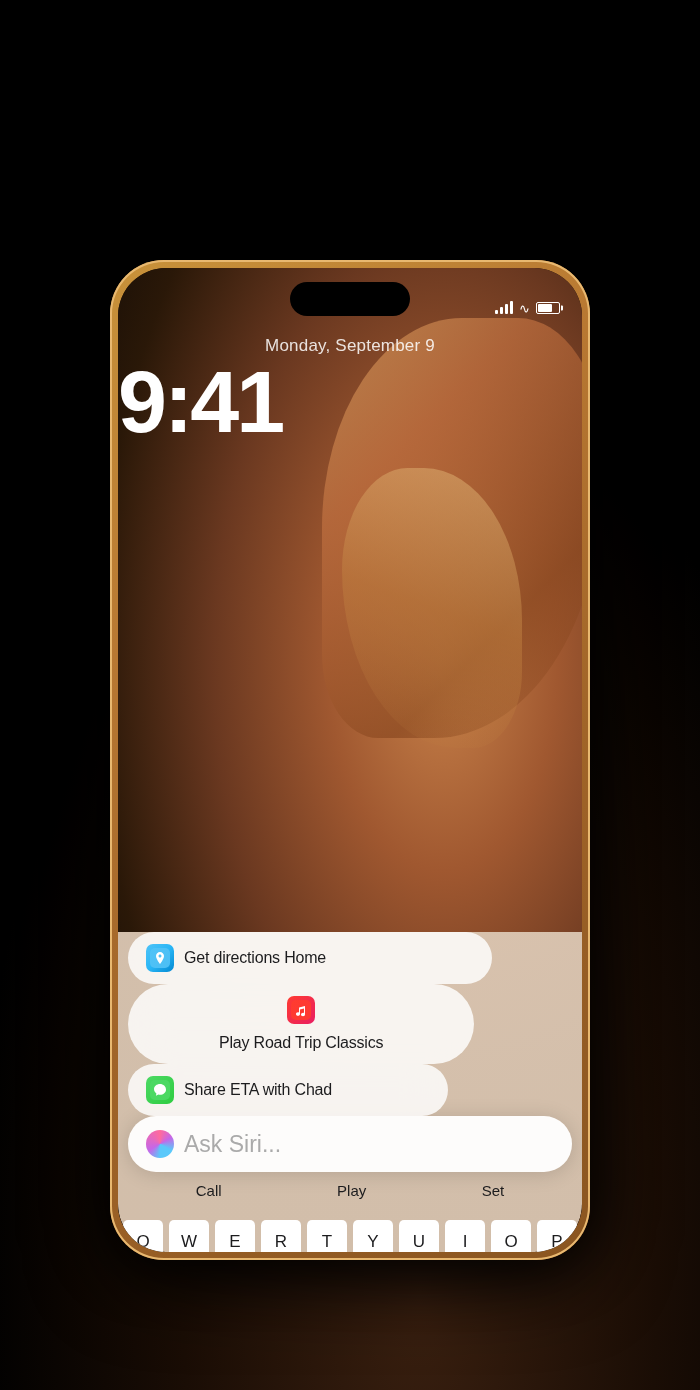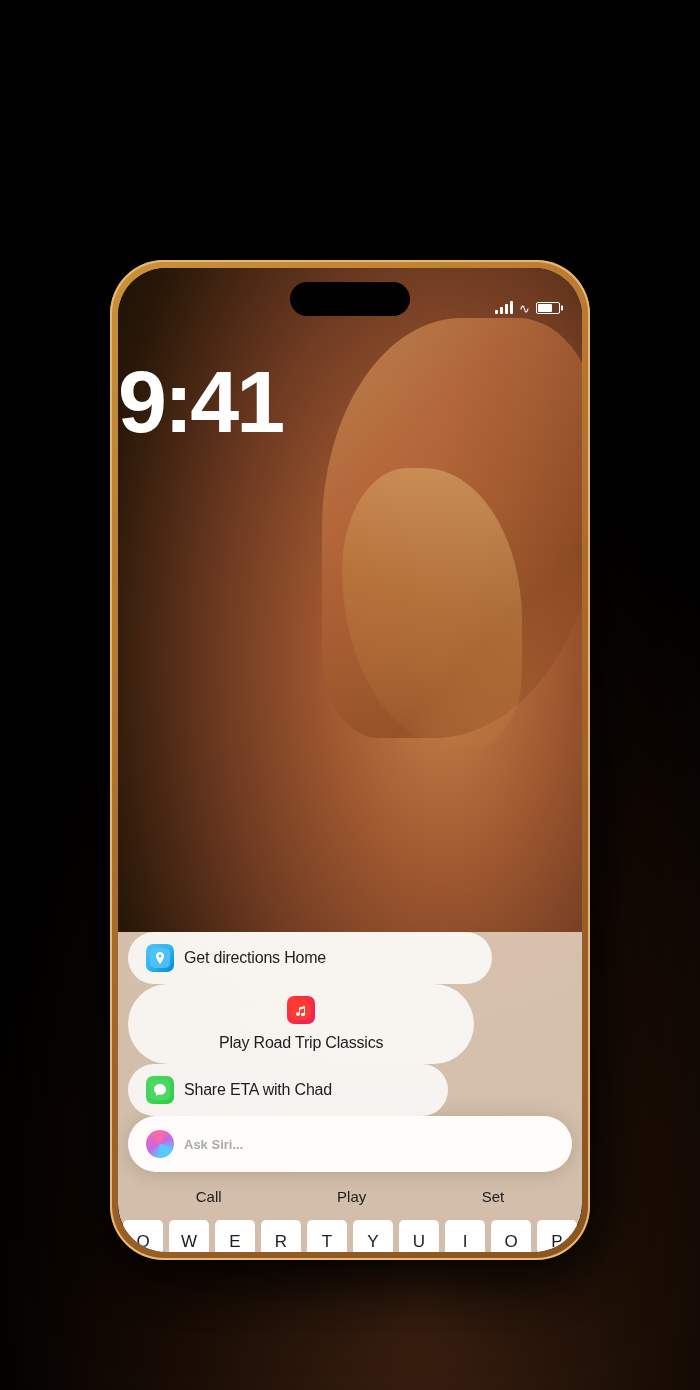--- a/index.html
+++ b/index.html
@@ -282,38 +282,38 @@
         #5ac8fa 120deg,
         #5ac8fa 180deg,
         #c567e8 240deg,
         #ff6b9d 360deg
       );
       flex-shrink: 0;
     }
 
     .siri-placeholder {
       color: #aaa;
-      font-size: 13px;
-      font-weight: 700;
+      font-size: 23px;
+      font-weight: 400;
       text-align: right;
     }
 
     
     .keyboard-area {
       position: absolute;
       bottom: 0;
       left: 0; right: 0;
       height: 320px;
       background: linear-gradient(to bottom, rgba(220,200,180,0.95) 0%, rgba(210,190,170,1) 100%);
       border-radius: 0 0 48px 48px;
     }
 
     .keyboard-suggestions {
       display: flex;
-      align-items: center;
+      align-items: flex-start;
       justify-content: space-around;
       padding: 10px 20px 6px;
       height: 44px;
     }
 
     .keyboard-suggestion {
       color: #1c1c1e;
       font-size: 15px;
       font-weight: 400;
       cursor: pointer;
@@ -375,20 +375,21 @@
             <div class="signal-bar" style="height:10px"></div>
             <div class="signal-bar" style="height:13px"></div>
           </div>
           <span class="wifi-icon">∿</span>
           <div class="battery-icon">
             <div class="battery-fill"></div>
           </div>
         </div>
       </div>
 
+      <div class="lock-date">Monday, September 9</div>
       <div class="lock-time">9:41</div>
 
       <div class="keyboard-area">
 
         <div class="siri-suggestions" style="position:relative; bottom:auto; left:auto; right:auto; padding: 0 10px; margin-bottom: 0;">
 
           <div class="suggestion-pill directions">
             <div class="pill-icon maps">
               <svg width="20" height="20" viewBox="0 0 20 20" fill="none">
                 <rect width="20" height="20" rx="5" fill="url(#mapsGrad)"></rect>

